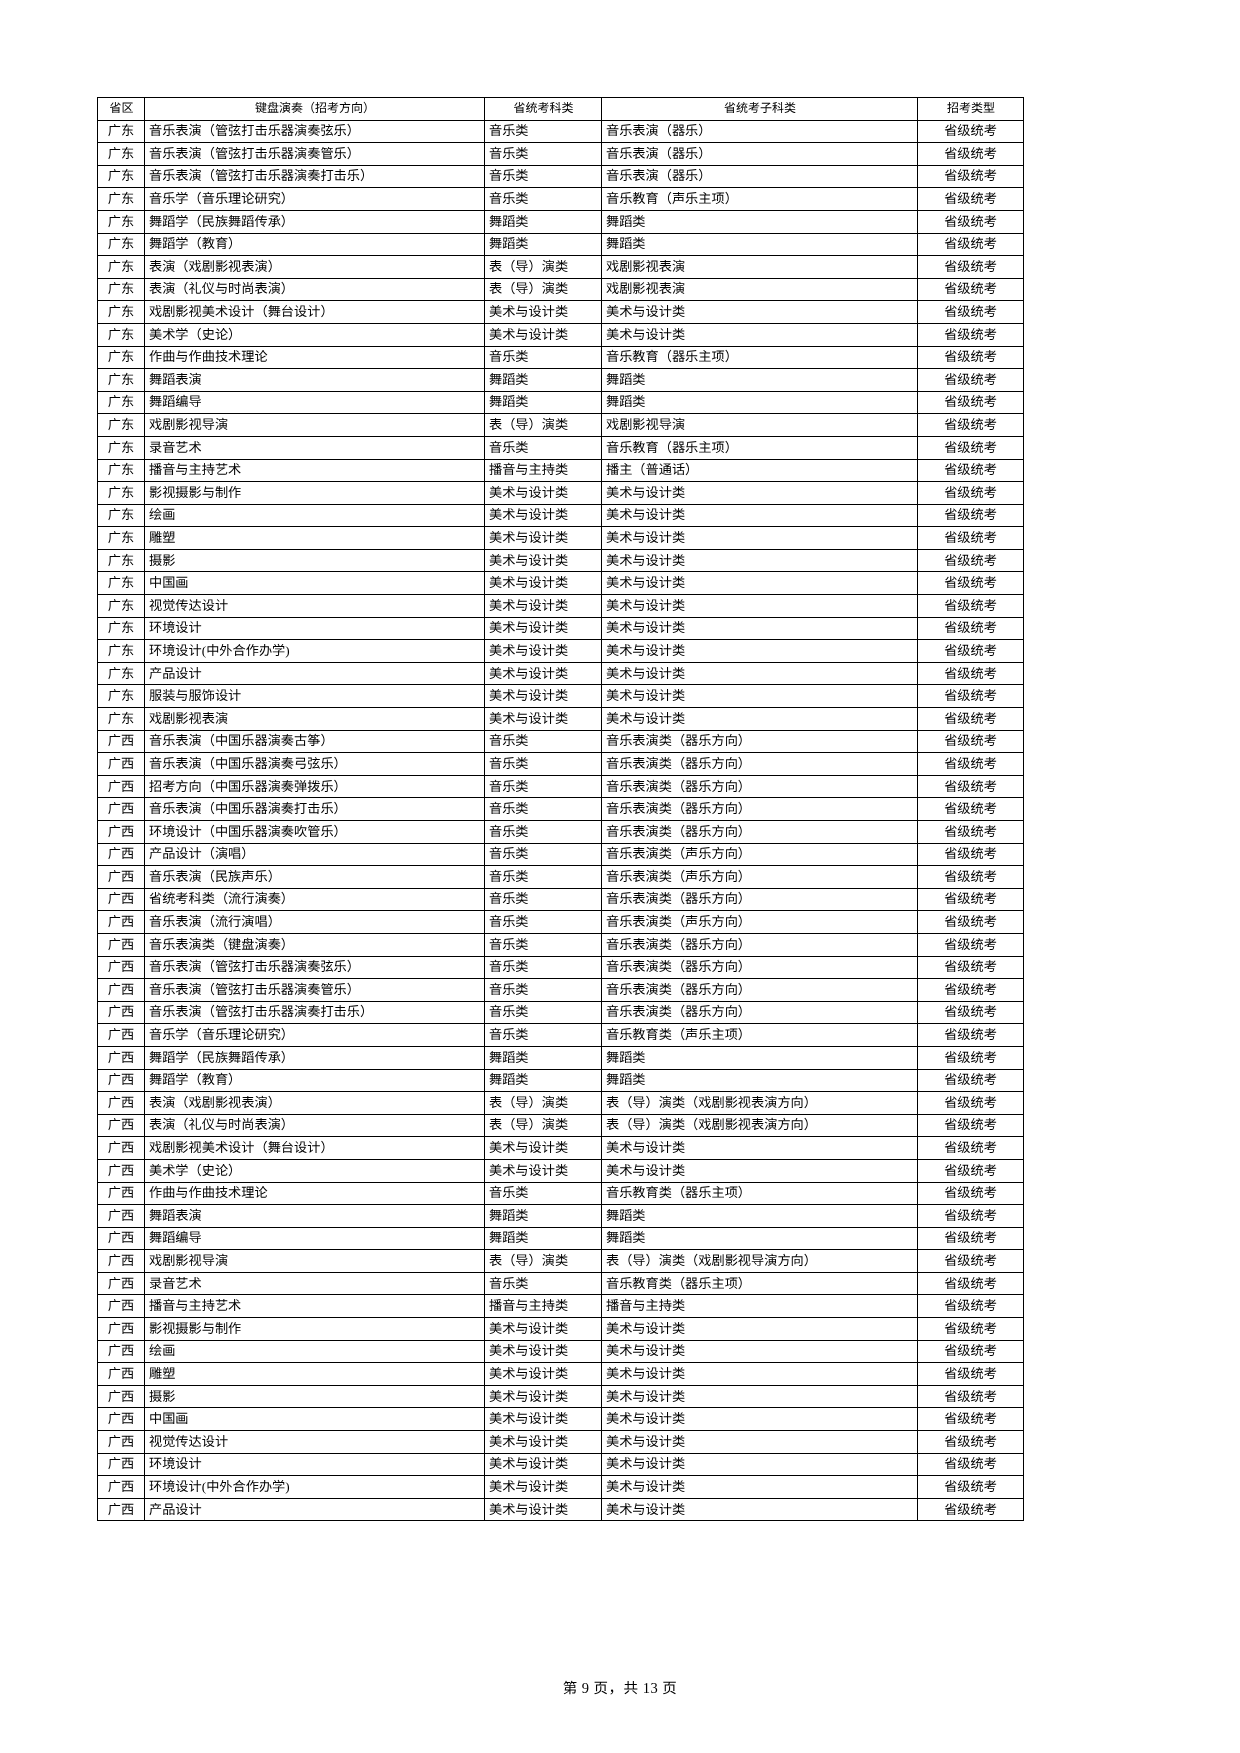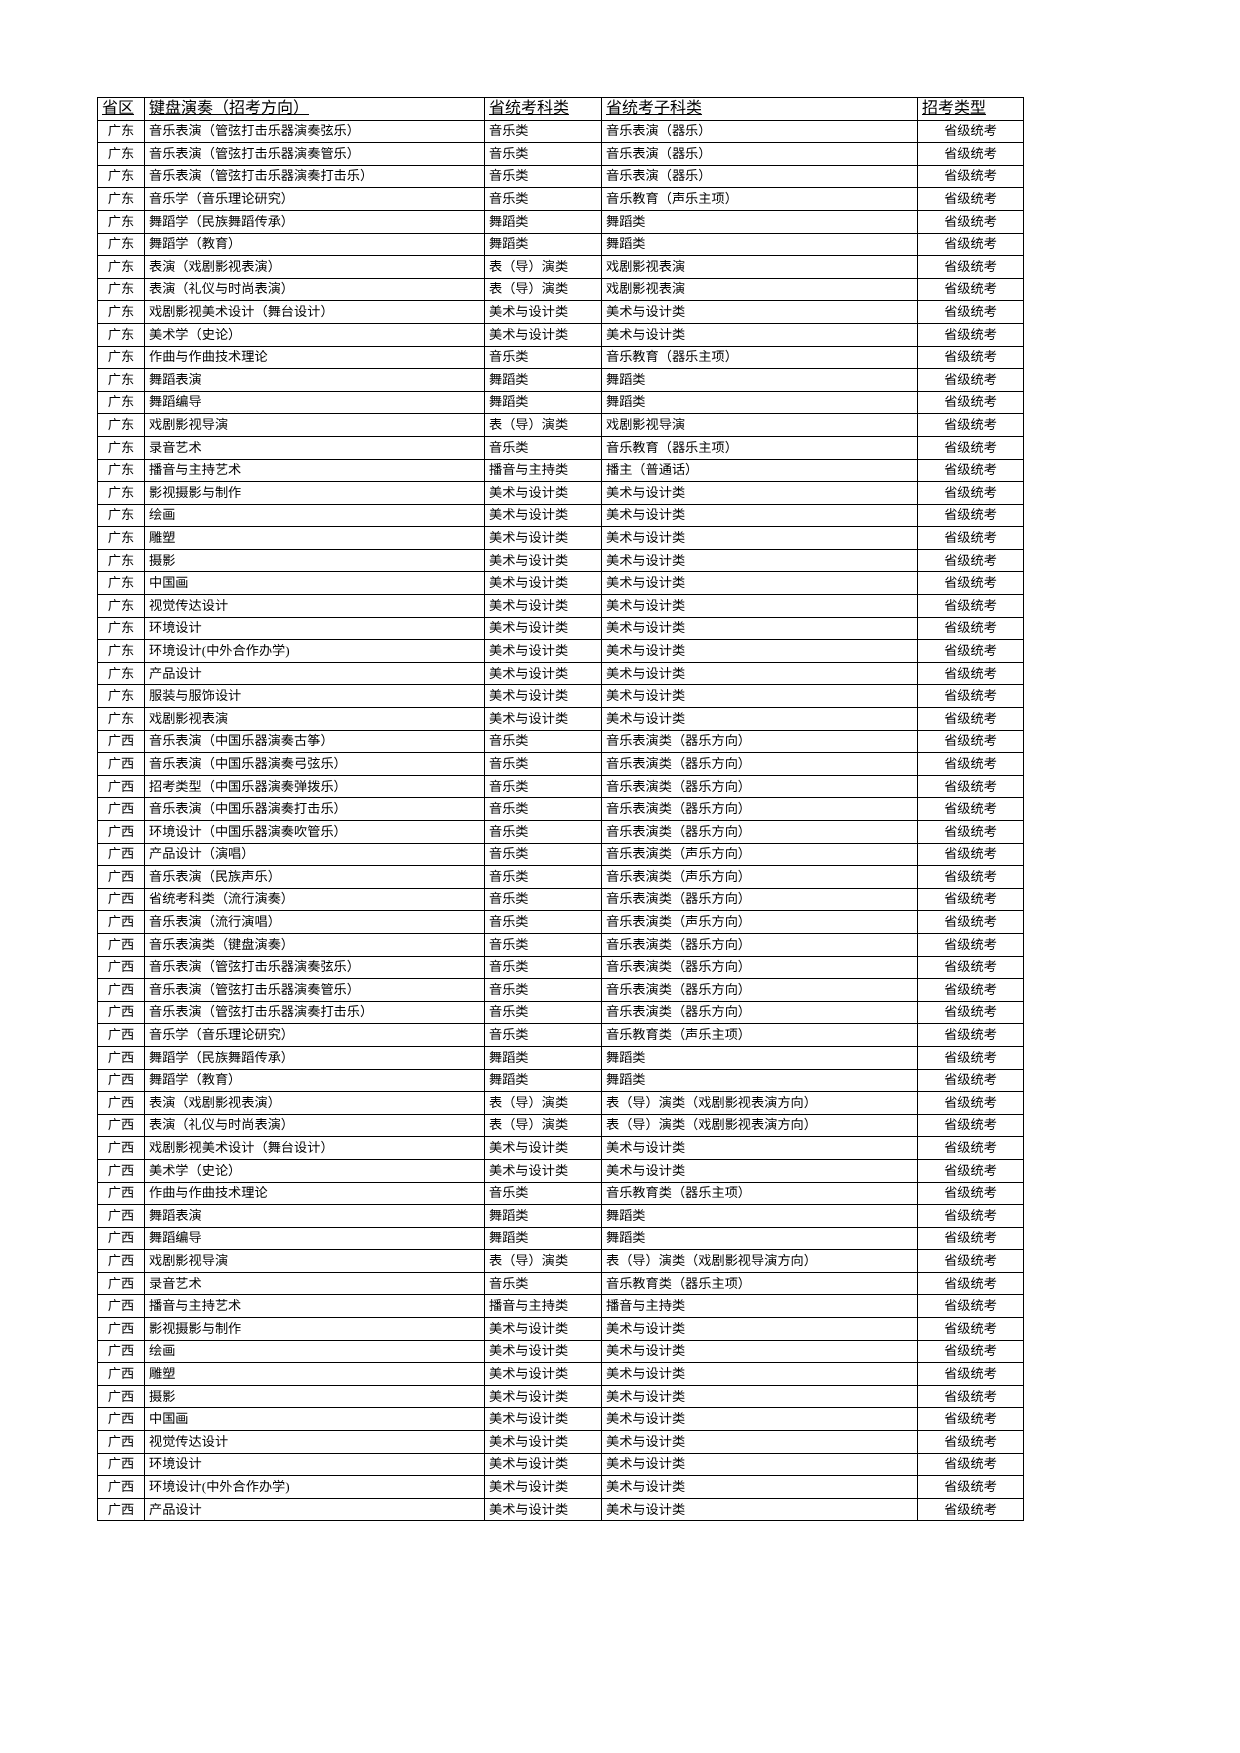--- a/index.html
+++ b/index.html
@@ -47,24 +47,23 @@
     box-sizing: border-box;
   }
   
   col.c-prov   { width: 47px; }
   col.c-major  { width: 340px; }
   col.c-cat    { width: 117px; }
   col.c-sub    { width: 316px; }
   col.c-type   { width: 106px; }
 
   thead th {
-    text-align: left;
-    font-size: 16px;
+    text-align: center;
+    font-size: 12px;
     height: 26px;
-    text-decoration: underline;
   }
   tbody td {
     text-align: left;
   }
   tbody td.prov { text-align: center; padding-left: 2px; padding-right: 2px; }
   tbody td.type { text-align: center; padding-left: 2px; padding-right: 2px; }
 
   .footer {
     position: absolute;
     left: 0;
@@ -298,21 +297,21 @@
           </tr>
           <tr>
             <td class="prov">广西</td>
             <td class="major">音乐表演（中国乐器演奏弓弦乐）</td>
             <td class="cat">音乐类</td>
             <td class="sub">音乐表演类（器乐方向）</td>
             <td class="type">省级统考</td>
           </tr>
           <tr>
             <td class="prov">广西</td>
-            <td class="major">招考类型（中国乐器演奏弹拨乐）</td>
+            <td class="major">招考方向（中国乐器演奏弹拨乐）</td>
             <td class="cat">音乐类</td>
             <td class="sub">音乐表演类（器乐方向）</td>
             <td class="type">省级统考</td>
           </tr>
           <tr>
             <td class="prov">广西</td>
             <td class="major">音乐表演（中国乐器演奏打击乐）</td>
             <td class="cat">音乐类</td>
             <td class="sub">音乐表演类（器乐方向）</td>
             <td class="type">省级统考</td>
@@ -531,14 +530,15 @@
             <td class="prov">广西</td>
             <td class="major">产品设计</td>
             <td class="cat">美术与设计类</td>
             <td class="sub">美术与设计类</td>
             <td class="type">省级统考</td>
           </tr>
         </tbody>
     </table>
   </div>
 
+  <div class="footer">第 9 页，共 13 页</div>
 
 </div>
 
 </body></html>

